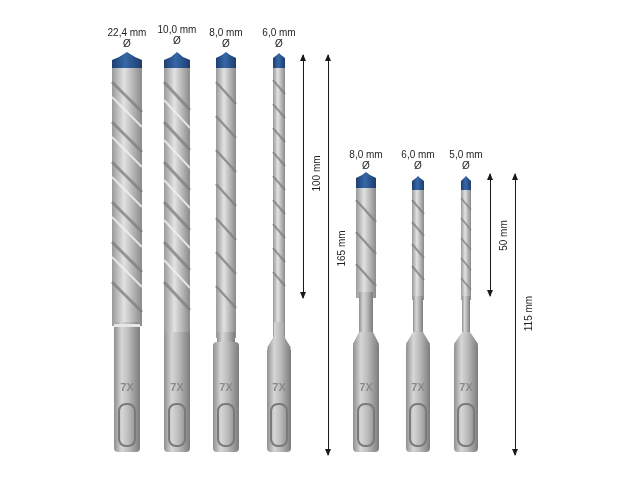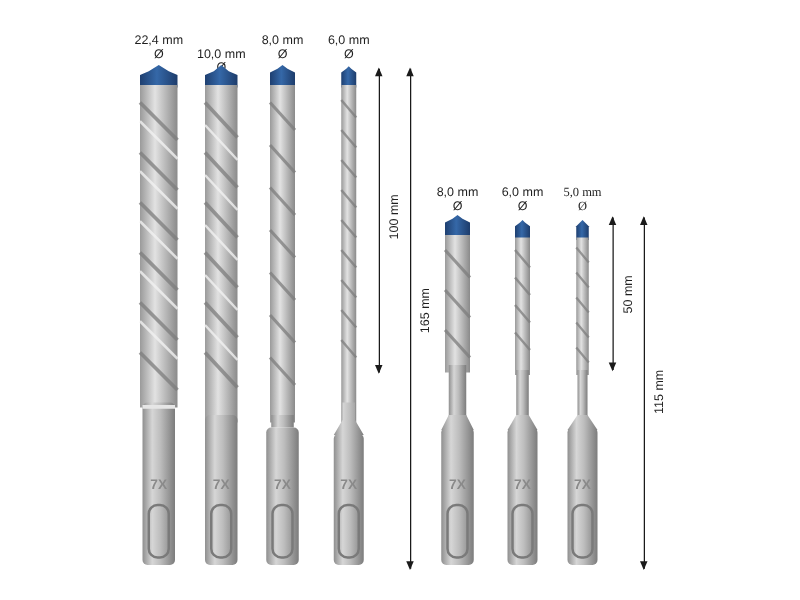--- a/index.html
+++ b/index.html
@@ -17,41 +17,41 @@
     .dimtext { position:absolute; font-size:10px; color:#1f1f1f; white-space:nowrap;
       transform:rotate(-90deg); transform-origin:center center; }
   </style>
 </head>
 <body>
 
 <div class="label" style="left:127px;top:27px;">
   <span>22,4 mm</span>
   <span class="dia">Ø</span>
 </div>
-<div class="label" style="left:177px;top:38px;text-align:center;">
+<div class="label" style="left:177px;top:24px;text-align:center;">
   <span>10,0 mm</span>
   <span class="dia">Ø</span>
 </div>
 <div class="label" style="left:226px;top:27px;">
   <span>8,0 mm</span>
   <span class="dia">Ø</span>
 </div>
 <div class="label" style="left:279px;top:27px;">
   <span>6,0 mm</span>
   <span class="dia">Ø</span>
 </div>
 <div class="label" style="left:366px;top:149px;">
   <span>8,0 mm</span>
   <span class="dia">Ø</span>
 </div>
 <div class="label" style="left:418px;top:149px;">
   <span>6,0 mm</span>
   <span class="dia">Ø</span>
 </div>
-<div class="label" style="left:466px;top:149px;font-family:Liberation Serif, serif;">
+<div class="label" style="left:466px;top:149px;">
   <span>5,0 mm</span>
   <span class="dia">Ø</span>
 </div>
 
 <svg width="0" height="0" style="position:absolute">
   <defs>
     <linearGradient id="steel" x1="0" x2="1" y1="0" y2="0">
       <stop offset="0" stop-color="#8f8f8f"></stop>
       <stop offset="0.3" stop-color="#d6d6d6"></stop>
       <stop offset="0.55" stop-color="#bdbdbd"></stop>

